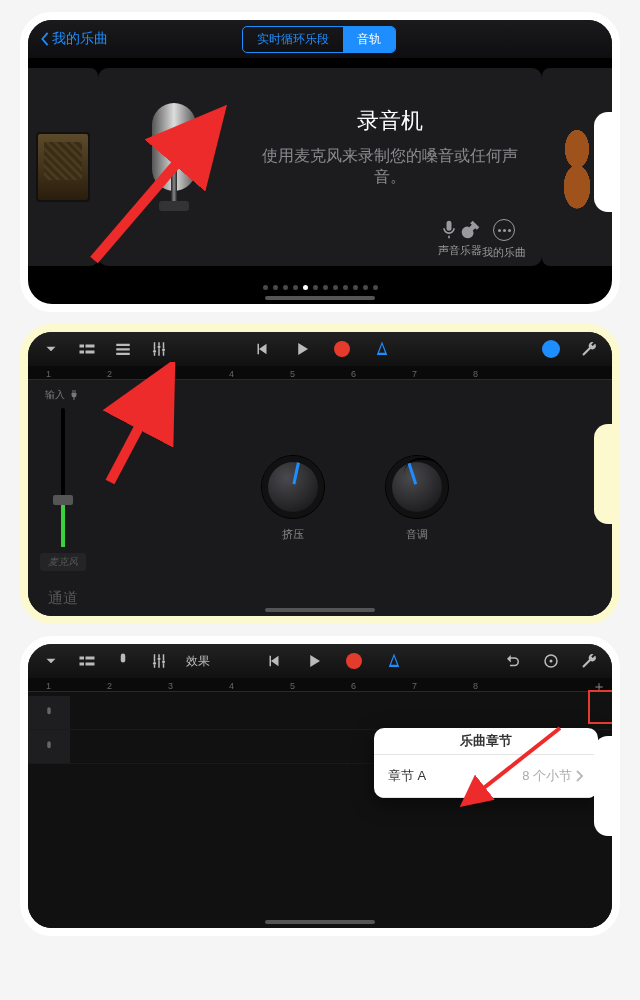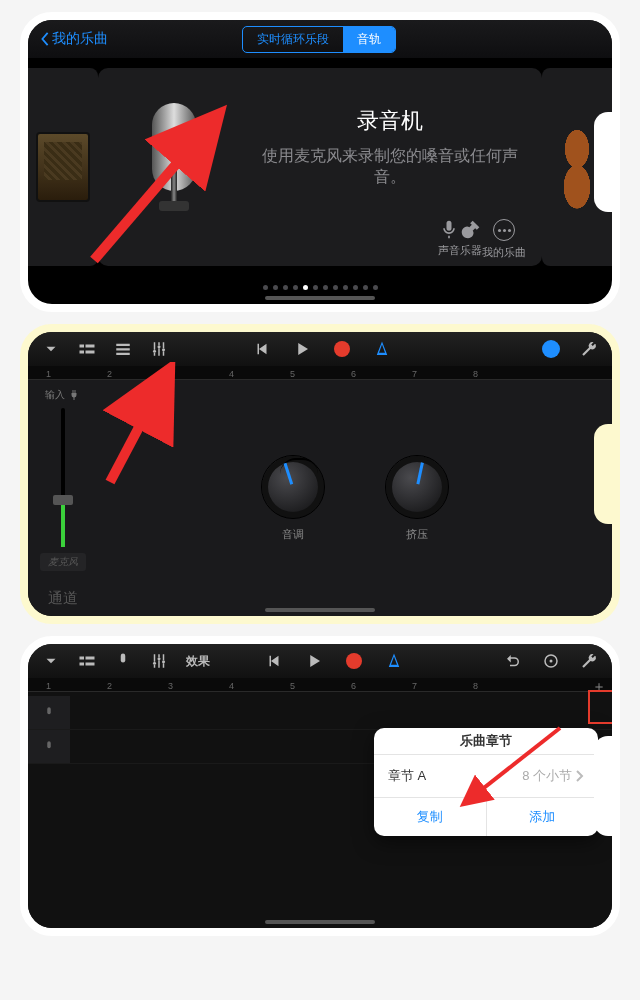--- a/index.html
+++ b/index.html
@@ -113,21 +113,21 @@
   .pop-t { text-align:center; font-weight:600; padding:4px 0; border-bottom:1px solid #e4e4e4; }
   .pop-row { display:flex; justify-content:space-between; align-items:flex-end; padding:12px 14px; border-bottom:1px solid #e4e4e4; }
   .pop-row .rv { color:#aaa; display:flex; align-items:center; gap:4px; }
   .pop-btns { display:flex; }
   .pop-btns div { flex:1; text-align:center; padding:10px 0; color:#1e8eff; }
   .pop-btns div:first-child { border-right:1px solid #e4e4e4; }
   .corner-box {
     position:absolute; top:-2px; right:-2px; width:26px; height:34px;
     border:2px solid #e43b2c; pointer-events:none;
   }
-  .fx-label { color:#bbb; font-size:12px; margin-left:4px;font-weight:bold; }
+  .fx-label { color:#bbb; font-size:12px; margin-left:4px; }
 </style>
 </head>
 <body>
 
 <div class="shot shot1">
   <div class="s1-top">
     <div class="back-link">
       <svg viewBox="0 0 10 16">
           <path d="M8 1 2 8l6 7" stroke="#1e8eff" stroke-width="2" fill="none"></path>
         </svg>
@@ -290,26 +290,26 @@
       </div>
       <div class="vtrack">
           <div class="vfill-g"></div>
           <div class="vthumb" style="bottom:30%"></div>
         </div>
       <div class="vbot">麦克风</div>
       <div style="color:#555;font-size:15px;margin-top:18px">通道</div>
     </div>
     <div class="knobs">
       <div class="knob-wrap">
+        <div class="knob k2"></div>
+        <div class="klabel">挤压</div>
+      </div>
+      <div class="knob-wrap">
         <div class="knob k1"></div>
         <div class="klabel">音调</div>
-      </div>
-      <div class="knob-wrap">
-        <div class="knob k2"></div>
-        <div class="klabel">挤压</div>
       </div>
     </div>
   </div>
   <div class="homebar"></div>
   <div class="notch-r"></div>
 
   <svg class="arrow1" style="left:70px; top:30px; width:110px; height:130px;" viewBox="0 0 110 130">
     <defs>
         <marker id="ah2" markerWidth="8" markerHeight="8" refX="6" refY="4" orient="auto">
           <path d="M0 0 8 4 0 8z" fill="#ed2b2b"></path>
@@ -420,24 +420,20 @@
       <div class="pop-t">乐曲章节</div>
       <div class="pop-row">
         <span>章节 A</span>
         <span class="rv">
           <span>8 个小节</span>
           <svg width="8" height="12" viewBox="0 0 8 12">
               <path d="M1 1l5 5-5 5" stroke="#bbb" stroke-width="2" fill="none"></path>
             </svg>
         </span>
       </div>
-      <div class="pop-btns">
-        <div>复制</div>
-        <div>添加</div>
-      </div>
     </div>
 
     <div class="corner-box"></div>
     <svg class="arrow1" style="right:44px; top:30px; width:120px; height:90px;" viewBox="0 0 120 90">
       <defs>
           <marker id="ah3" markerWidth="8" markerHeight="8" refX="6" refY="4" orient="auto">
             <path d="M0 0 8 4 0 8z" fill="#ed2b2b"></path>
           </marker>
         </defs>
       <line x1="112" y1="6" x2="18" y2="80" stroke="#ed2b2b" stroke-width="4" marker-end="url(#ah3)"></line>

